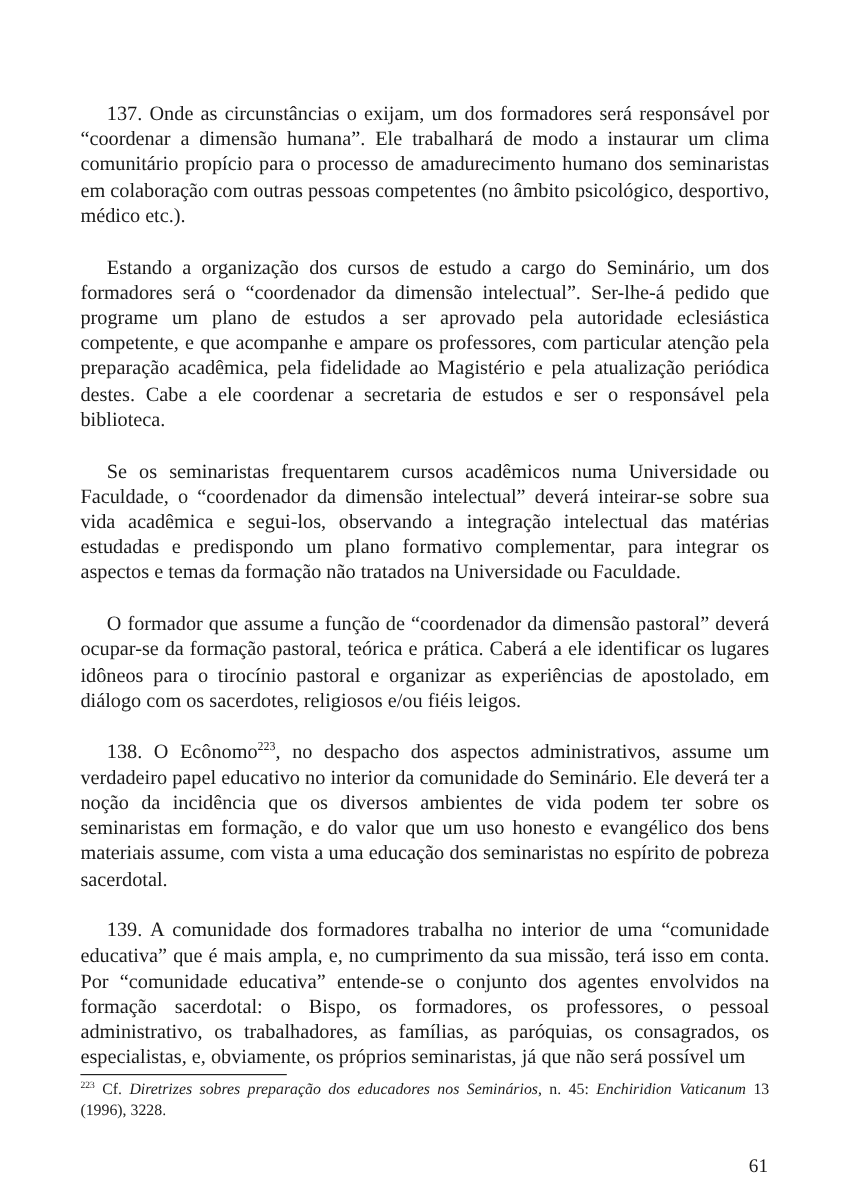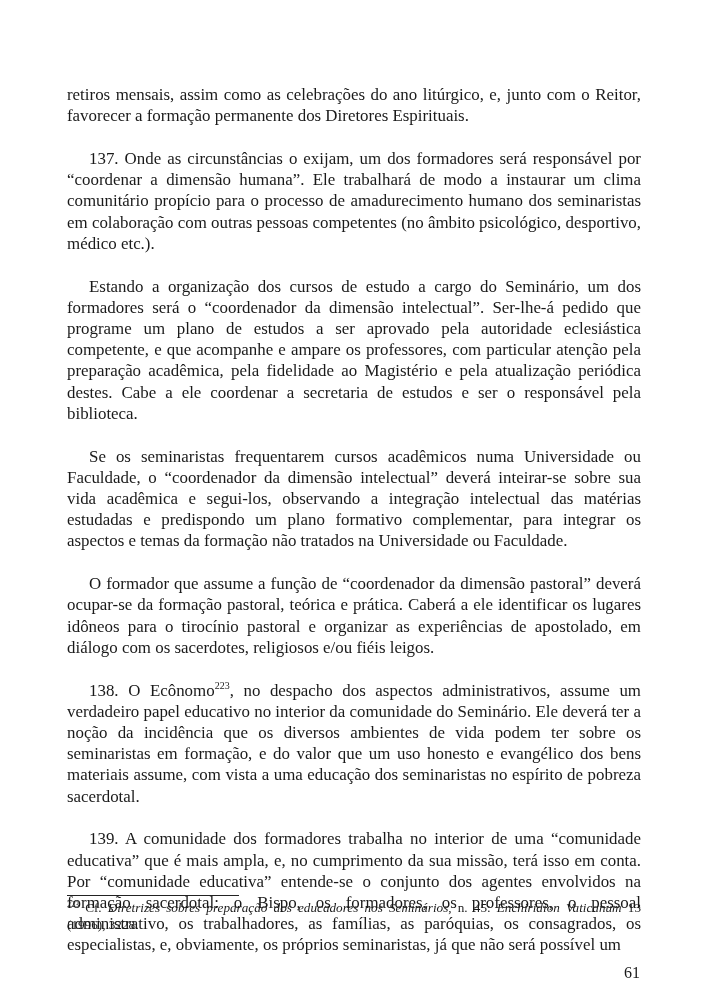--- a/index.html
+++ b/index.html
@@ -21,21 +21,20 @@
     .footnote sup { font-size: 8px; vertical-align: 5px; }
     .page-number {
       position: absolute; right: 67px; top: 964px;
       font-family: "Liberation Serif", serif; font-size: 16px; color: #1a1a1a;
     }
   </style>
 </head>
 <body>
 
 <div class="page">
-  <p class="para">retiros mensais, assim como as celebrações do ano litúrgico, e, junto com o Reitor, favorecer a formação permanente dos Diretores Espirituais.</p>
   <p class="para indent">137. Onde as circunstâncias o exijam, um dos formadores será responsável por “coordenar a dimensão humana”. Ele trabalhará de modo a instaurar um clima comunitário propício para o processo de amadurecimento humano dos seminaristas em colaboração com outras pessoas competentes (no âmbito psicológico, desportivo, médico etc.).</p>
   <p class="para indent">Estando a organização dos cursos de estudo a cargo do Seminário, um dos formadores será o “coordenador da dimensão intelectual”. Ser-lhe-á pedido que programe um plano de estudos a ser aprovado pela autoridade eclesiástica competente, e que acompanhe e ampare os professores, com particular atenção pela preparação acadêmica, pela fidelidade ao Magistério e pela atualização periódica destes. Cabe a ele coordenar a secretaria de estudos e ser o responsável pela biblioteca.</p>
   <p class="para indent">Se os seminaristas frequentarem cursos acadêmicos numa Universidade ou Faculdade, o “coordenador da dimensão intelectual” deverá inteirar-se sobre sua vida acadêmica e segui-los, observando a integração intelectual das matérias estudadas e predispondo um plano formativo complementar, para integrar os aspectos e temas da formação não tratados na Universidade ou Faculdade.</p>
   <p class="para indent">O formador que assume a função de “coordenador da dimensão pastoral” deverá ocupar-se da formação pastoral, teórica e prática. Caberá a ele identificar os lugares idôneos para o tirocínio pastoral e organizar as experiências de apostolado, em diálogo com os sacerdotes, religiosos e/ou fiéis leigos.</p>
   <p class="para indent"><span>138. O Ecônomo</span><sup>223</sup><span>, no despacho dos aspectos administrativos, assume um verdadeiro papel educativo no interior da comunidade do Seminário. Ele deverá ter a noção da incidência que os diversos ambientes de vida podem ter sobre os seminaristas em formação, e do valor que um uso honesto e evangélico dos bens materiais assume, com vista a uma educação dos seminaristas no espírito de pobreza sacerdotal.</span></p>
   <p class="para indent">139. A comunidade dos formadores trabalha no interior de uma “comunidade educativa” que é mais ampla, e, no cumprimento da sua missão, terá isso em conta. Por “comunidade educativa” entende-se o conjunto dos agentes envolvidos na formação sacerdotal: o Bispo, os formadores, os professores, o pessoal administrativo, os trabalhadores, as famílias, as paróquias, os consagrados, os especialistas, e, obviamente, os próprios seminaristas, já que não será possível um</p>
 </div>
 
 <div class="fn-rule"></div>
 

